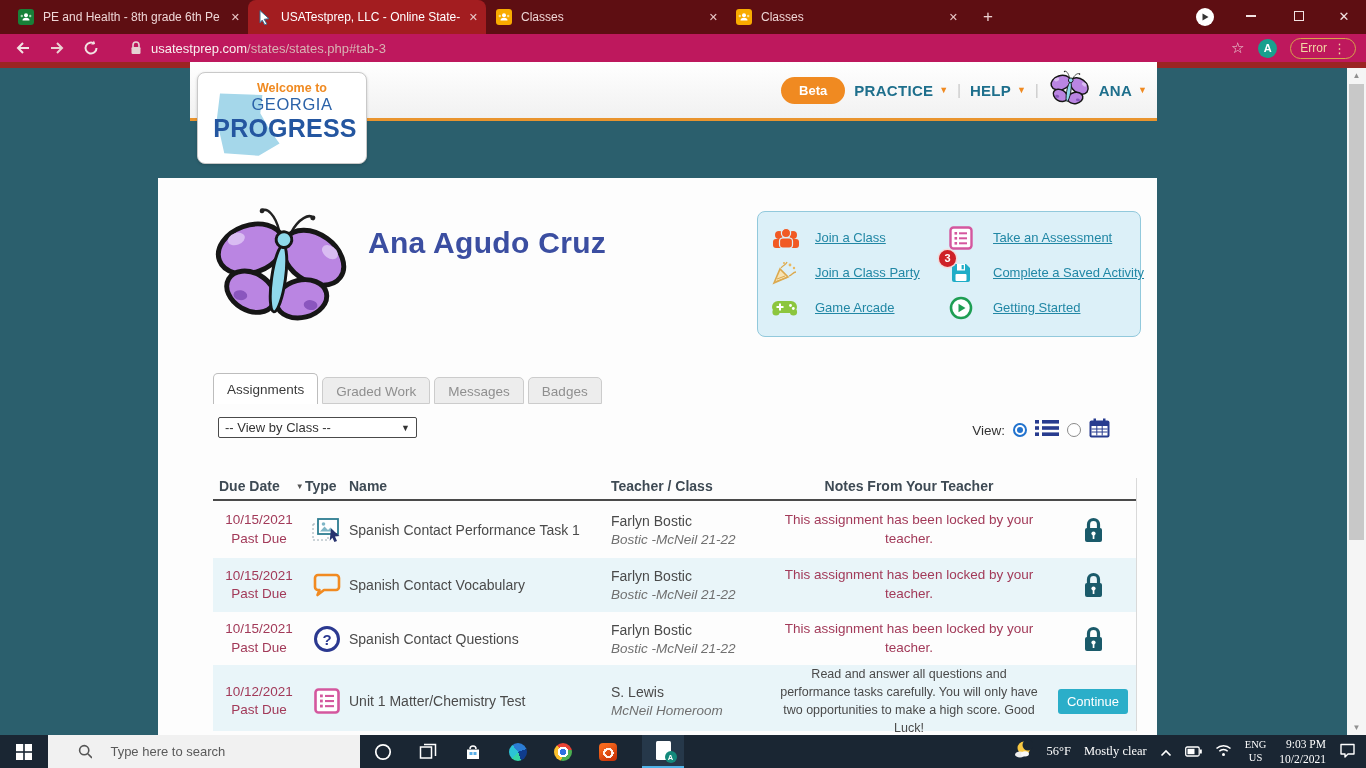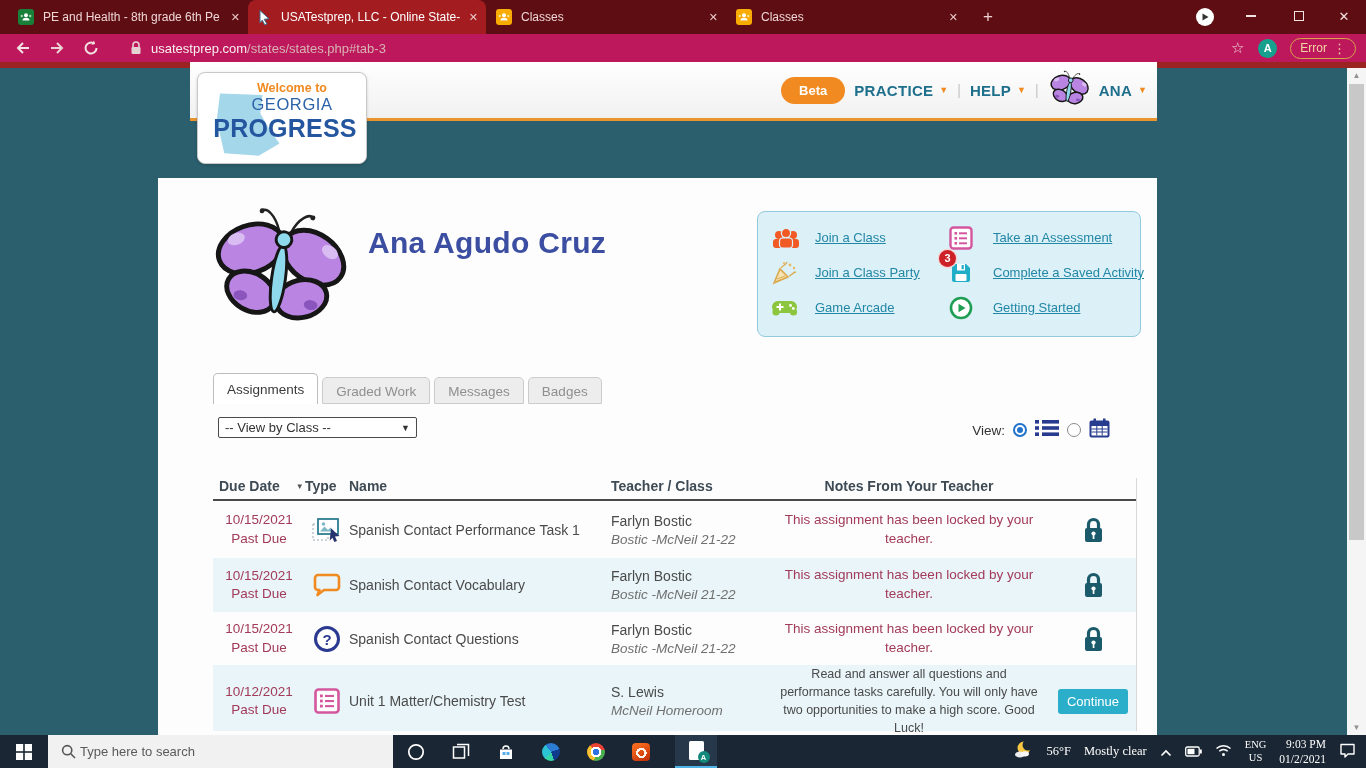--- a/index.html
+++ b/index.html
@@ -97,21 +97,21 @@
 
   
   .sbar { position:absolute; left:1347px; top:6px; width:19px; height:667px; background:#F5F5F5; }
   .sbar .arr { position:absolute; left:0; width:19px; text-align:center; color:#909090; font-size:8px; }
   .sbar .arr.up { top:3px; } .sbar .arr.dn { bottom:3px; }
   .sbar .thumb { position:absolute; left:2px; top:16px; width:15px; height:456px; background:#C8C8C8; }
 
   
   .taskbar { position:absolute; left:0; top:735px; width:1366px; height:33px; background:#1A2633; display:flex; align-items:stretch; }
   .tb-start { width:48px; display:flex; align-items:center; justify-content:center; }
-  .tb-search { width:345px; background:#F1F1F1; display:flex; align-items:center; gap:4px; padding-left:13px; }
+  .tb-search { width:312px; background:#F1F1F1; display:flex; align-items:center; gap:18px; padding-left:30px; }
   .tb-search input { border:none; outline:none; background:transparent; font-size:13px; color:#444; font-family:"Liberation Sans",sans-serif; width:260px; }
   .tb-search input::placeholder { color:#5A5A5A; opacity:1; }
   .tb-slot { width:45px; display:flex; align-items:center; justify-content:center; }
   .tb-slot.activeapp { width:42px; margin-left:12px; background:#26384A; border-bottom:2px solid #4FB3E8; position:relative; }
   .doc-icon { width:15px; height:19px; background:#fff; border-radius:1.5px; position:relative; }
   .doc-badge { position:absolute; right:-6px; bottom:-3px; width:12px; height:12px; border-radius:50%; background:#13897B; color:#fff; font-size:7.5px; font-weight:bold; display:flex; align-items:center; justify-content:center; }
   .edge-ic { width:18px; height:18px; border-radius:50%; background:conic-gradient(from 160deg,#35D5A5 0 18%,#2CC3D5 18% 45%,#2B7CD3 45% 75%,#0F3C8C 75% 100%); }
   .chrome-ic { width:18px; height:18px; border-radius:50%; background:radial-gradient(circle,#2F71E0 0 3.5px,#FFFFFF 3.5px 5.2px,rgba(0,0,0,0) 5.2px), conic-gradient(from -45deg,#EA4335 0 33%,#4CAF50 33% 66%,#FBC02D 66% 100%); }
   .office-ic { width:18px; height:18px; border-radius:4px; background:radial-gradient(circle at 52% 55%, rgba(0,0,0,0) 0 3px, #FFF3EC 3px 5.2px, rgba(0,0,0,0) 5.2px), linear-gradient(150deg,#F5681D 20%,#CA3508 85%); }
   .tray { margin-left:auto; display:flex; align-items:center; gap:13px; padding-right:10px; color:#fff;font-family:Liberation Serif, serif; }
@@ -623,21 +623,21 @@
             <path d="M4.3 8.3 a6 6 0 0 1 8.4 0" fill="none" stroke="#fff" stroke-width="1.5"></path>
             <circle cx="8.5" cy="11.5" r="1.5" fill="#fff"></circle>
           </svg>
       </span>
       <span class="tray-2l">
         <div>ENG</div>
         <div>US</div>
       </span>
       <span class="tray-clock">
         <div>9:03 PM</div>
-        <div>01/2/2021</div>
+        <div>10/2/2021</div>
       </span>
       <span>
         <svg width="17" height="16">
             <path d="M2 2.5 h13 v9.5 h-6 l-3 3 v-3 h-4 z" fill="none" stroke="#fff" stroke-width="1.4" stroke-linejoin="round"></path>
           </svg>
       </span>
     </div>
   </div>
 
 </div>

